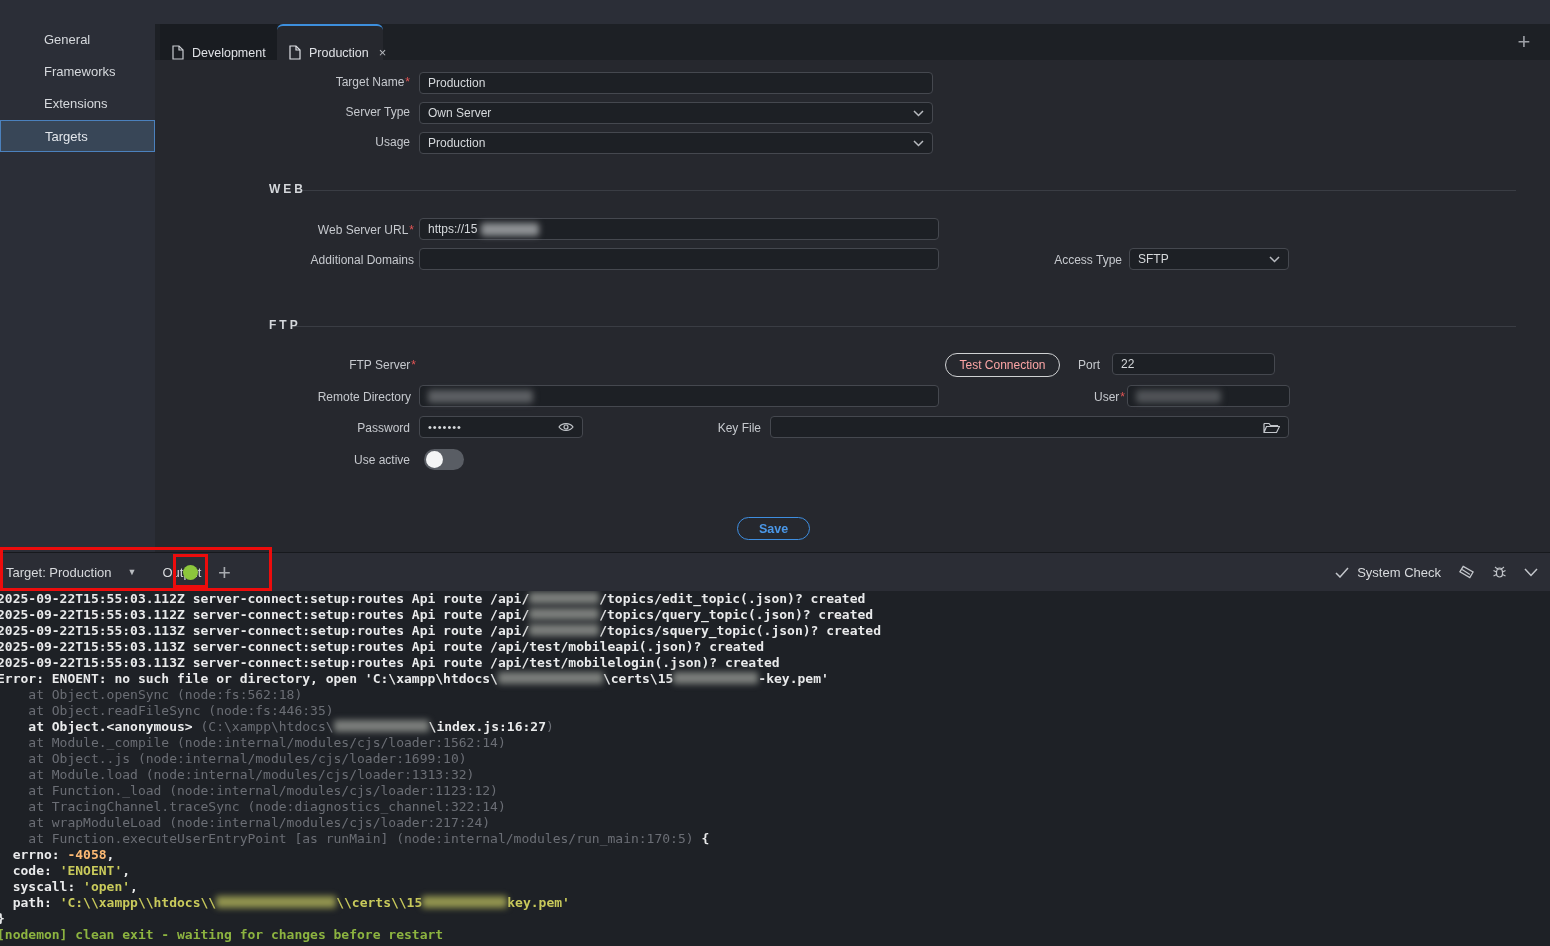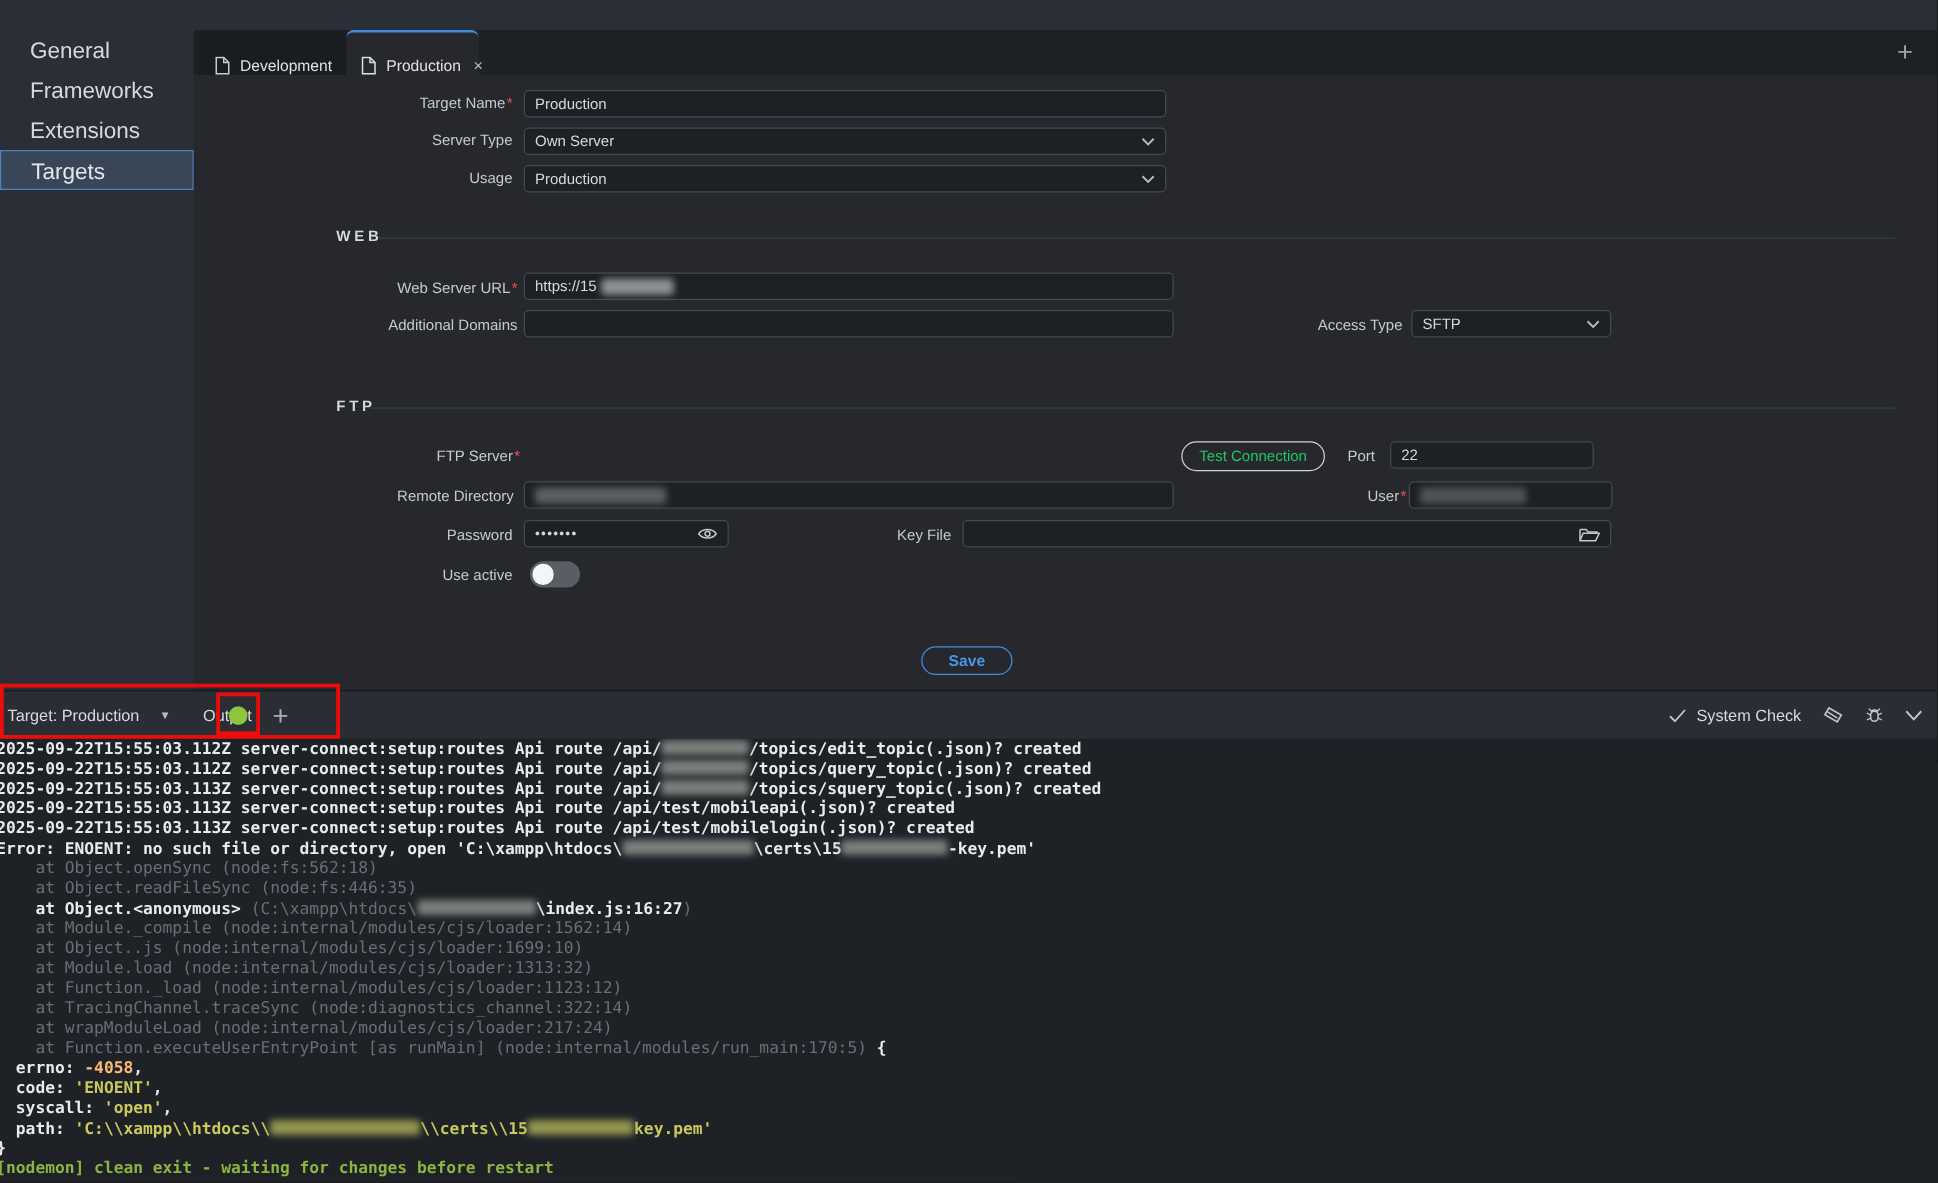--- a/index.html
+++ b/index.html
@@ -7,22 +7,22 @@
   #app {
     position:relative; width:1550px; height:946px; overflow:hidden;
     background:#26282e; font-family:"Liberation Sans", sans-serif;
     -webkit-font-smoothing:antialiased;
   }
   
   .topbar { position:absolute; left:0; top:0; width:1550px; height:24px; background:#2b2e37; }
   
   .sidebar { position:absolute; left:0; top:24px; width:155px; height:528px; background:#2b2e37; }
   .side-item {
-    position:relative; height:32px; line-height:32px; padding-left:24px;
-    font-size:18px; color:#d6d9dd; cursor:default;
+    position:relative; height:32px; line-height:32px; padding-left:44px;
+    font-size:13px; color:#d6d9dd; cursor:default;
   }
   .side-item.selected { background:#384657; border:1px solid #4b81bd; color:#e3e7ec; }
   
   .tabbar { position:absolute; left:155px; top:24px; width:1395px; height:36px; background:#1d2025; }
   .tab {
     position:absolute; top:0; height:36px; display:flex; align-items:flex-end; gap:8px;
     padding:0 12px; font-size:12.5px; color:#dfe1e5;
   }
   .tab.inactive { left:5px; width:117px; background:#191c21; }
   .tab.active {
@@ -44,21 +44,21 @@
   .section-title { position:absolute; font-size:12px; font-weight:600; letter-spacing:3px; color:#d4d7db; }
   .section-line { position:absolute; height:1px; background:#3a3d44; }
   .redact { display:inline-block; height:13px; border-radius:3px; filter:blur(3px); margin-left:4px; }
   .redact.light { background:#8e9194; }
   .redact.mid { background:#5c5f63; }
   .redact.dark { background:#505357; }
   .pill-btn {
     position:absolute; display:flex; align-items:center; justify-content:center;
     border-radius:12px; background:transparent; cursor:pointer;
   }
-  .test-btn { border:1.5px solid #cfd1d3; color:#22c55e; font-size:12px; height:24px; }
+  .test-btn { border:1.5px solid #cfd1d3; color:#fca5a5; font-size:12px; height:24px; }
   .save-btn { border:1.5px solid #3e8ee0; color:#4a97e8; font-size:12.5px; font-weight:600; height:23px; }
   .toggle { position:absolute; width:40px; height:21px; border-radius:11px; background:#595d64; }
   .toggle .knob { position:absolute; left:2px; top:2px; width:17px; height:17px; border-radius:50%; background:#f4f5f6; }
   .icon-right { margin-left:auto; display:flex; align-items:center; }
   .pw-dots { font-size:11px; letter-spacing:1px; color:#d6d9dc; }
   
   .console-header {
     position:absolute; left:0; top:552px; width:1550px; height:39px; background:#2b2d35;
     border-top:1px solid #17191d; color:#d8dadd; font-size:13px;
   }

